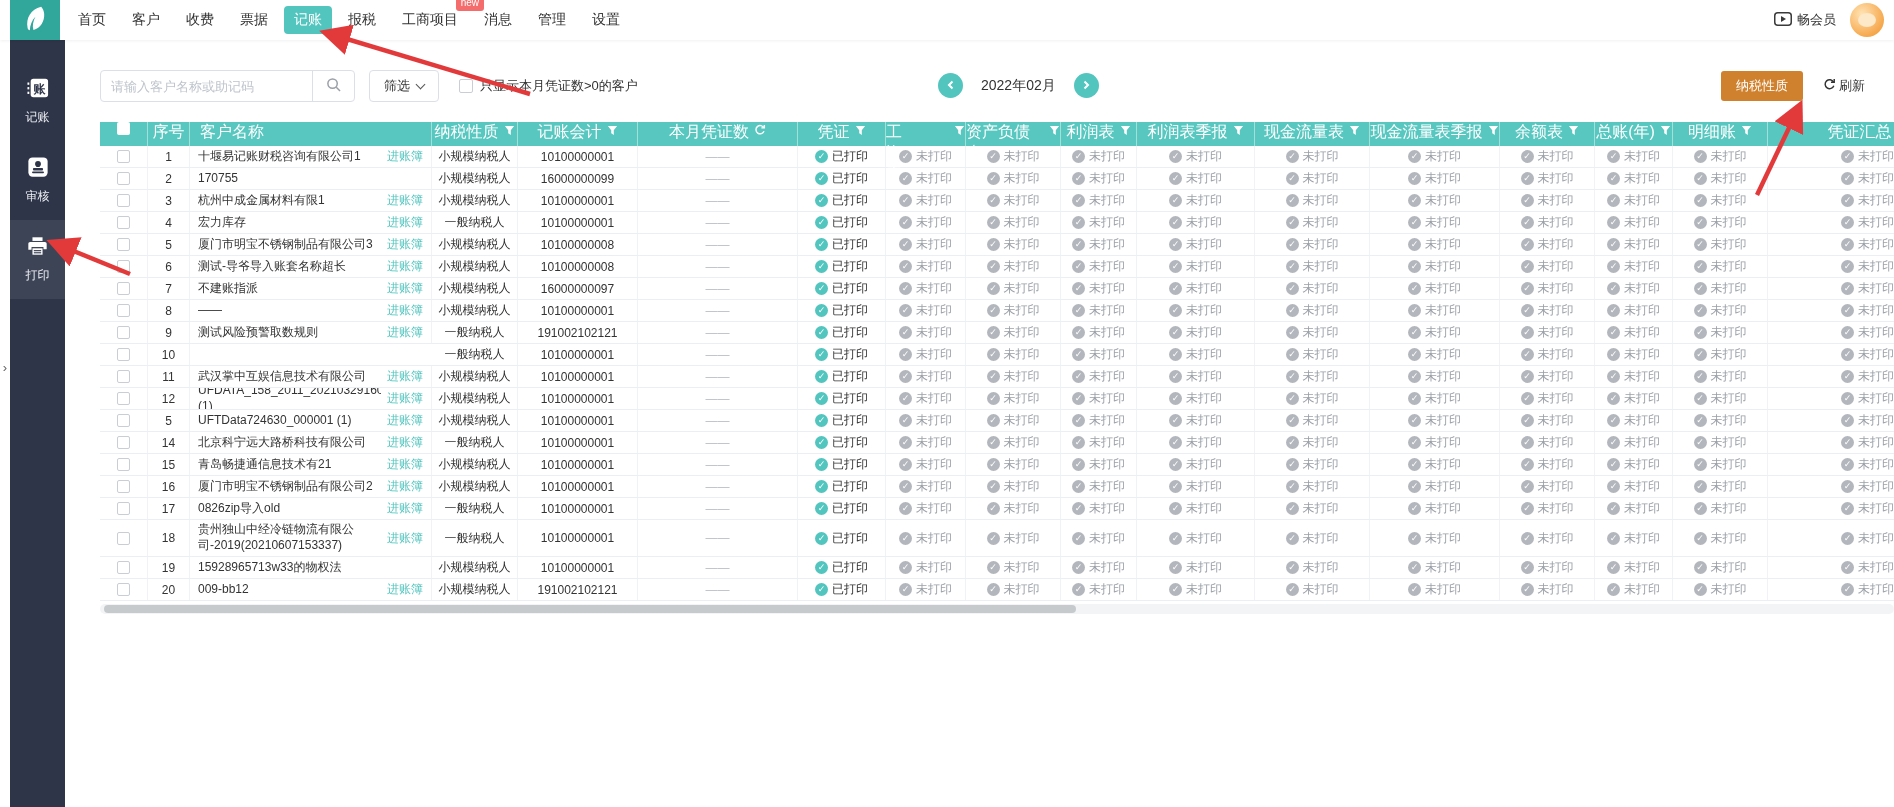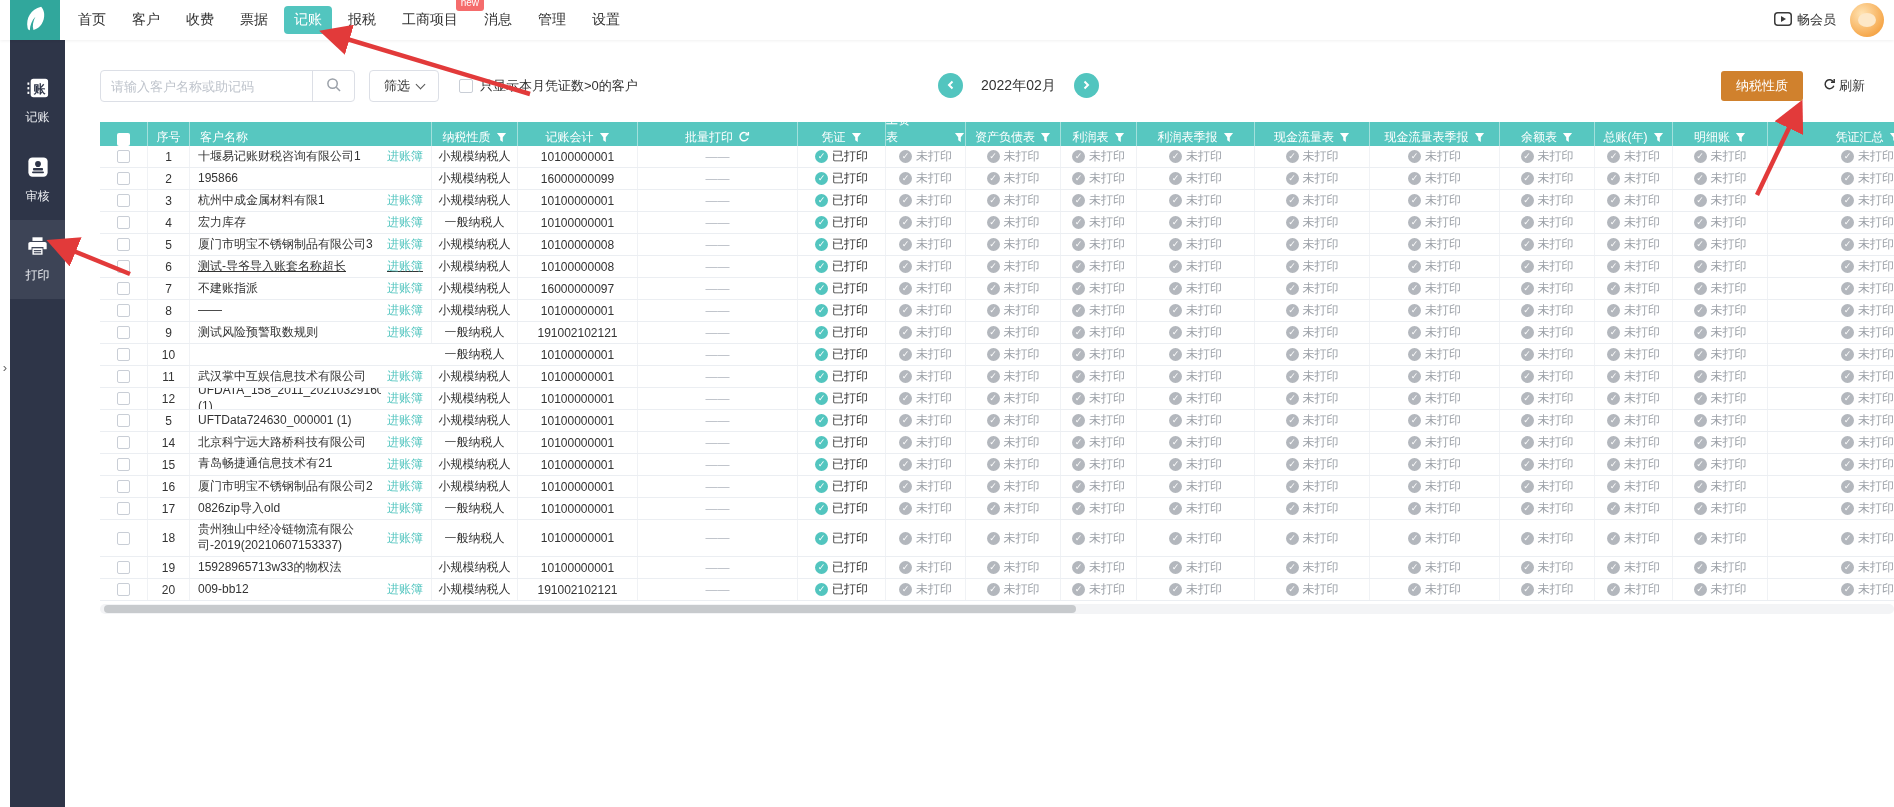--- a/index.html
+++ b/index.html
@@ -37,21 +37,21 @@
   .checkbox { width:14px; height:14px; border:1px solid #c9ced6; border-radius:2px; background:#fff; flex:none; }
   .month-nav { position:absolute; left:838px; top:3px; display:flex; align-items:center; gap:18px; }
   .month-btn { width:25px; height:25px; border-radius:50%; background:#52c5bf; border:none; display:flex; align-items:center; justify-content:center; cursor:pointer; }
   .month-label { font-size:14px; color:#333; }
   .toolbar-right { margin-left:auto; display:flex; align-items:center; gap:14px; }
   .batch-btn { background:#d0812d; color:#fff; font-size:13px; height:30px; padding:0 15px; border-radius:3px; border:none; cursor:pointer; }
   .refresh-btn { font-size:13px; color:#333; display:flex; align-items:center; gap:3px; cursor:pointer; background:none; border:none; }
   
   .table-wrap { margin-top:20px; width:1794px; overflow:hidden; }
   .t-header { display:flex; background:#57c7c0; height:24px; width:1868px; }
-  .th { display:flex; align-items:flex-end; justify-content:center; gap:5px; color:#fff; font-size:12px; border-right:1px solid rgba(255,255,255,.45); flex:none; cursor:default; }
+  .th { display:flex; align-items:flex-start; justify-content:center; gap:5px; color:#fff; font-size:16px; border-right:1px solid rgba(255,255,255,.45); flex:none; cursor:default; }
   .th.th-name { justify-content:flex-start; padding-left:10px; }
   .hdr-check { width:13px; height:13px; background:#fff; border-radius:2px; cursor:pointer; }
   .t-row { display:flex; height:22px; width:1868px; border-bottom:1px solid #ebeef2; background:#fff; }
   .t-row.tall { height:37px; }
   .td { display:flex; align-items:center; justify-content:center; font-size:12px; color:#333; border-right:1px solid #f0f2f5; flex:none; overflow:hidden; white-space:nowrap; }
   .td-name { justify-content:flex-start; padding:0 8px; }
   .nm { flex:1; min-width:0; overflow:hidden; white-space:normal; line-height:1.3; text-align:left; }
   .lnk { color:#52c5bf; cursor:pointer; flex:none; margin-left:6px; }
   .dash { color:#b9bec6; }
   .badge { width:13px; height:13px; border-radius:50%; display:flex; align-items:center; justify-content:center; color:#fff; font-size:9px; line-height:1; flex:none; }
@@ -196,21 +196,21 @@
               <path d="M1 1h10L7.4 5.6V11L4.6 9.1V5.6z" fill="#fff"></path>
             </svg></span>
         </div>
         <div class="th" style="width: 120px;">
           <span>记账会计</span>
           <span><svg width="11" height="11" viewBox="0 0 12 12">
               <path d="M1 1h10L7.4 5.6V11L4.6 9.1V5.6z" fill="#fff"></path>
             </svg></span>
         </div>
         <div class="th" style="width: 160px;">
-          <span>批量打印</span>
+          <span>本月凭证数</span>
           <span><svg width="12" height="12" viewBox="0 0 16 16" fill="none" stroke="#fff" stroke-width="1.9">
               <path d="M13.3 9.5A5.5 5.5 0 1 1 13 5"></path>
               <path d="M13.8 1.2v4h-4"></path>
             </svg></span>
         </div>
         <div class="th" style="width: 88px;">
           <span>凭证</span>
           <span><svg width="11" height="11" viewBox="0 0 12 12">
               <path d="M1 1h10L7.4 5.6V11L4.6 9.1V5.6z" fill="#fff"></path>
             </svg></span>
@@ -335,21 +335,21 @@
             <span class="badge g">✓</span>
             <span class="st-g">未打印</span>
           </div>
         </div>
         <div class="t-row">
           <div class="td" style="width: 48px;">
             <span class="checkbox" style="width: 13px; height: 13px;"></span>
           </div>
           <div class="td" style="width: 42px;">2</div>
           <div class="td td-name" style="width: 242px;">
-            <span class="nm">195866</span>
+            <span class="nm">170755</span>
           </div>
           <div class="td" style="width: 86px;">小规模纳税人</div>
           <div class="td" style="width: 120px;">16000000099</div>
           <div class="td" style="width: 160px;">
             <span class="dash">——</span>
           </div>
           <div class="td" style="width: 88px;">
             <span class="badge t">✓</span>
             <span class="st-t">已打印</span>
           </div>
@@ -569,21 +569,21 @@
           <div class="td" style="width: 200px;">
             <span class="badge g">✓</span>
             <span class="st-g">未打印</span>
           </div>
         </div>
         <div class="t-row">
           <div class="td" style="width: 48px;">
             <span class="checkbox" style="width: 13px; height: 13px;"></span>
           </div>
           <div class="td" style="width: 42px;">6</div>
-          <div class="td td-name" style="width: 242px; text-decoration: underline;">
+          <div class="td td-name" style="width: 242px;">
             <span class="nm">测试-导爷导入账套名称超长</span>
             <span class="lnk">进账簿</span>
           </div>
           <div class="td" style="width: 86px;">小规模纳税人</div>
           <div class="td" style="width: 120px;">10100000008</div>
           <div class="td" style="width: 160px;">
             <span class="dash">——</span>
           </div>
           <div class="td" style="width: 88px;">
             <span class="badge t">✓</span>
@@ -1100,21 +1100,21 @@
           <div class="td" style="width: 200px;">
             <span class="badge g">✓</span>
             <span class="st-g">未打印</span>
           </div>
         </div>
         <div class="t-row">
           <div class="td" style="width: 48px;">
             <span class="checkbox" style="width: 13px; height: 13px;"></span>
           </div>
           <div class="td" style="width: 42px;">15</div>
-          <div class="td td-name" style="width: 242px; font-family: Liberation Mono, monospace;">
+          <div class="td td-name" style="width: 242px;">
             <span class="nm">青岛畅捷通信息技术有21</span>
             <span class="lnk">进账簿</span>
           </div>
           <div class="td" style="width: 86px;">小规模纳税人</div>
           <div class="td" style="width: 120px;">10100000001</div>
           <div class="td" style="width: 160px;">
             <span class="dash">——</span>
           </div>
           <div class="td" style="width: 88px;">
             <span class="badge t">✓</span>

